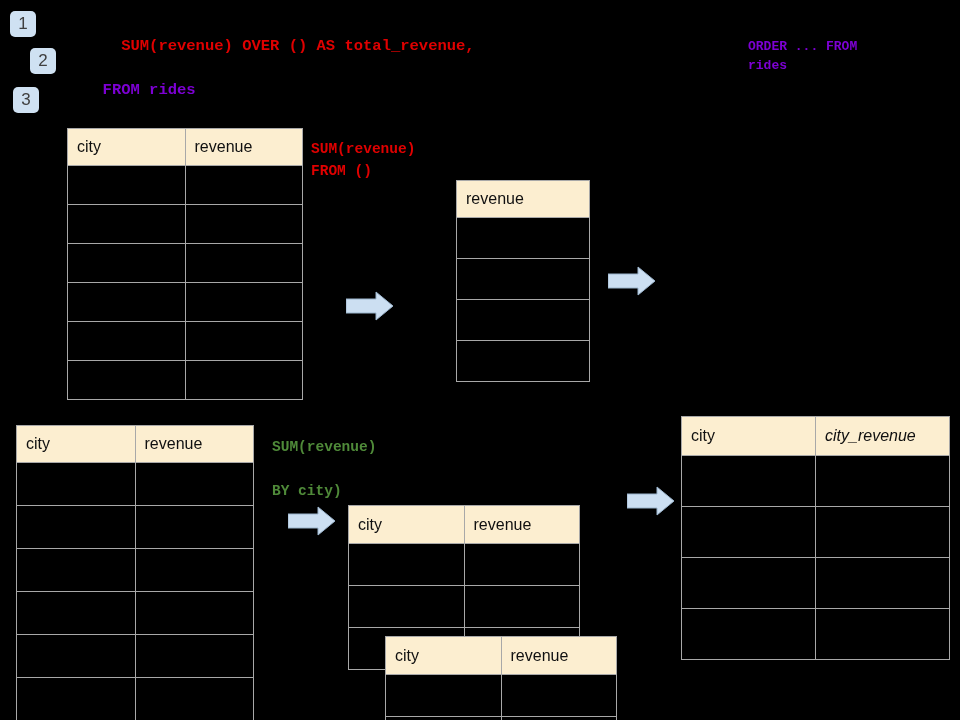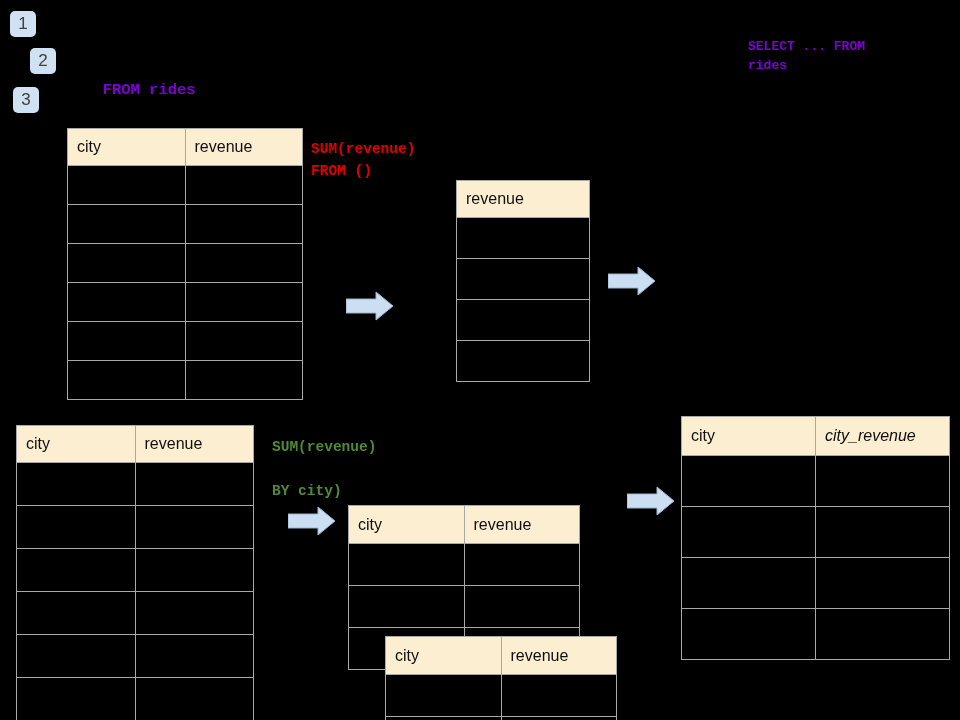--- a/index.html
+++ b/index.html
@@ -91,23 +91,24 @@
 </style>
 </head>
 <body>
 
 <div id="stage">
 
   <div class="badge" style="left:10px; top:11px;">1</div>
   <div class="badge" style="left:30px; top:48px;">2</div>
   <div class="badge" style="left:13px; top:87px;">3</div>
 
+  <div class="code c-red" style="left:84px; top:35px;">    SUM(revenue) OVER () AS total_revenue,</div>
   <div class="code c-purple" style="left:84px; top:79px;">  FROM rides</div>
 
-  <div class="code c-purple" style="left:748px; top:37px; font-size:13px; line-height:19px;">SELECT ... FROM</div>
+  <div class="code c-purple" style="left:748px; top:37px; font-size:13px; line-height:19px;">ORDER ... FROM</div>
   <div class="code c-purple" style="left:748px; top:56px; font-size:13px; line-height:19px;">rides</div>
 
   <div class="anno red" style="left:311px; top:138px;">SUM(revenue)</div>
   <div class="anno red" style="left:311px; top:160px;">FROM ()</div>
 
   <div class="anno green" style="left:272px; top:436px;">SUM(revenue)</div>
   <div class="anno green" style="left:272px; top:480px;">BY city)</div>
 
   <table class="tbl" id="t-rides-top" style="left:67px; top:128px; width:236px;">
     <colgroup>

